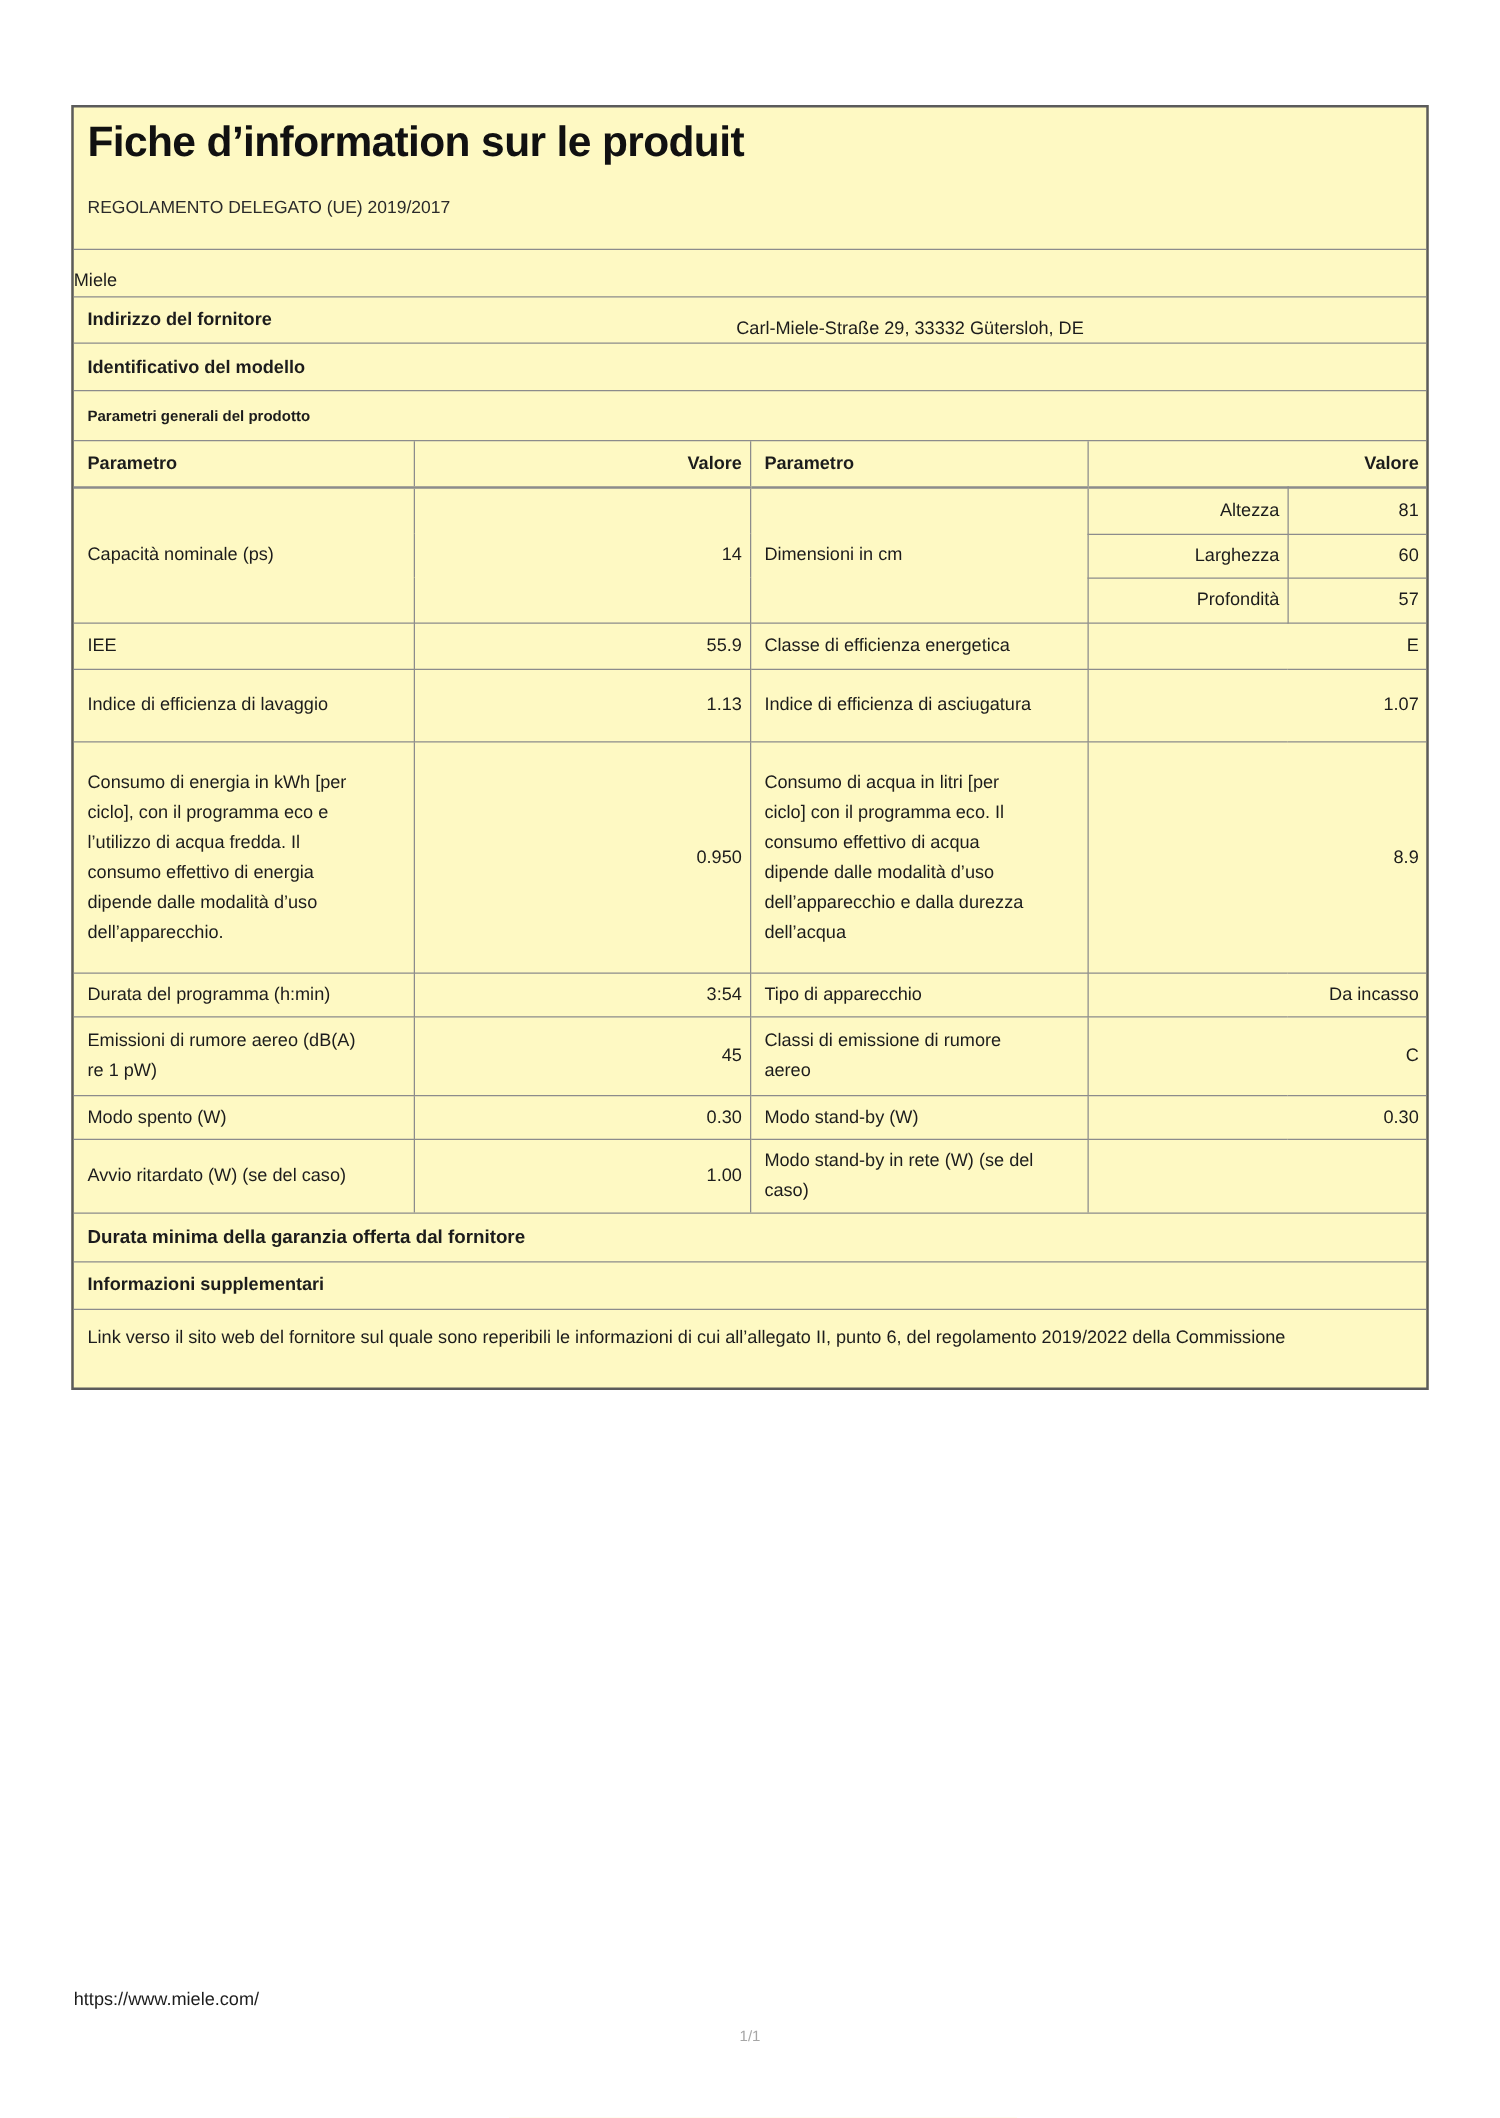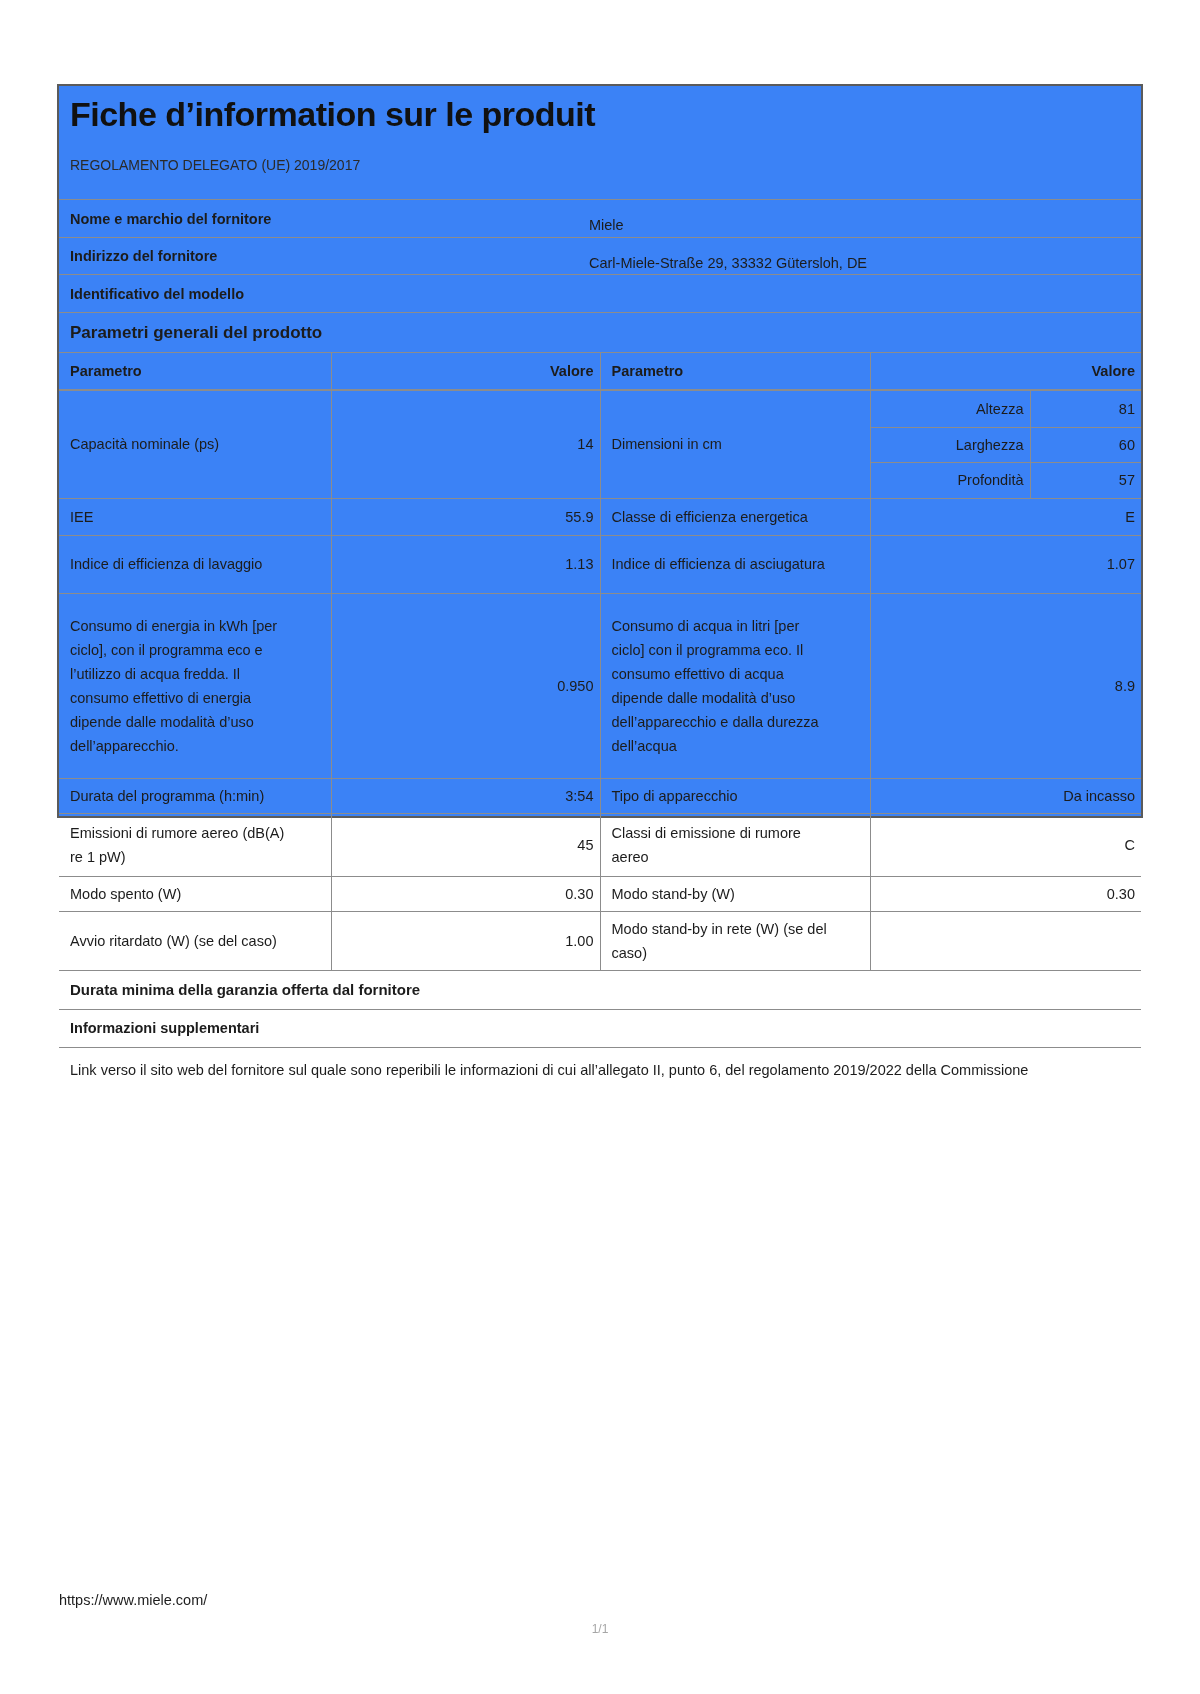--- a/index.html
+++ b/index.html
@@ -4,36 +4,36 @@
 <style>
   * { margin:0; padding:0; box-sizing:border-box; }
   html,body { background:#ffffff; }
   body {
     width:1200px; height:1694px; position:relative;
     font-family:"Liberation Sans", sans-serif;
     color:#1c1c1c;
   }
   .doc-box {
     position:absolute; left:57px; top:84px;
-    width:1086px; height:734px;
+    width:1086px; height:1028px;
     border:2px solid #5b5b5b;
-    background:#3b82f6;
+    background:#fef9c3;
   }
   
   .title-block { height:114px; border-bottom:1px solid #8c8c8c; padding:6px 12px 0 11px; }
   .doc-title { font-size:34px; font-weight:bold; letter-spacing:-0.5px; line-height:44px; color:#111; }
   .regulation { font-size:14px; margin-top:21px; color:#2a2a2a; }
   
   .info-row { display:flex; align-items:center; border-bottom:1px solid #8c8c8c; font-size:14.5px; }
   .info-row.h37 { height:37px; } .info-row.h38 { height:38px; }
   .info-label { flex:0 0 530px; padding-left:11px; font-weight:bold; }
   .info-value { flex:1;margin-top:13px; }
   
   .section-row { display:flex; align-items:center; height:40px; border-bottom:1px solid #8c8c8c;
-                 padding-left:11px; font-size:17px; font-weight:bold; }
+                 padding-left:11px; font-size:12px; font-weight:bold; }
   
   table.params { width:100%; border-collapse:collapse; table-layout:fixed; border:hidden; }
   table.params td, table.params th { border:1px solid #8c8c8c; font-size:14.5px; font-weight:normal; vertical-align:middle; }
   table.params th { font-weight:bold; border-bottom-width:2px; }
   td.p, th.p { text-align:left; padding:5px 40px 5px 11px; line-height:24px; }
   th.p { padding-right:10px; }
   td.v, th.v { text-align:right; padding:5px 6px; line-height:24px; }
   
   .warranty-row { display:flex; align-items:center; height:40px; border-top:1px solid #8c8c8c;
                   border-bottom:1px solid #8c8c8c; font-size:15px; }
@@ -51,21 +51,20 @@
 <body>
 
 <div class="doc-box">
 
   <div class="title-block">
     <div class="doc-title">Fiche d’information sur le produit</div>
     <div class="regulation">REGOLAMENTO DELEGATO (UE) 2019/2017</div>
   </div>
 
   <div class="info-row h38">
-    <div class="info-label">Nome e marchio del fornitore</div>
     <div class="info-value">Miele</div>
   </div>
   <div class="info-row h37">
     <div class="info-label">Indirizzo del fornitore</div>
     <div class="info-value">Carl-Miele-Straße 29, 33332 Gütersloh, DE</div>
   </div>
   <div class="info-row h38">
     <div class="info-label">Identificativo del modello</div>
   </div>
 

